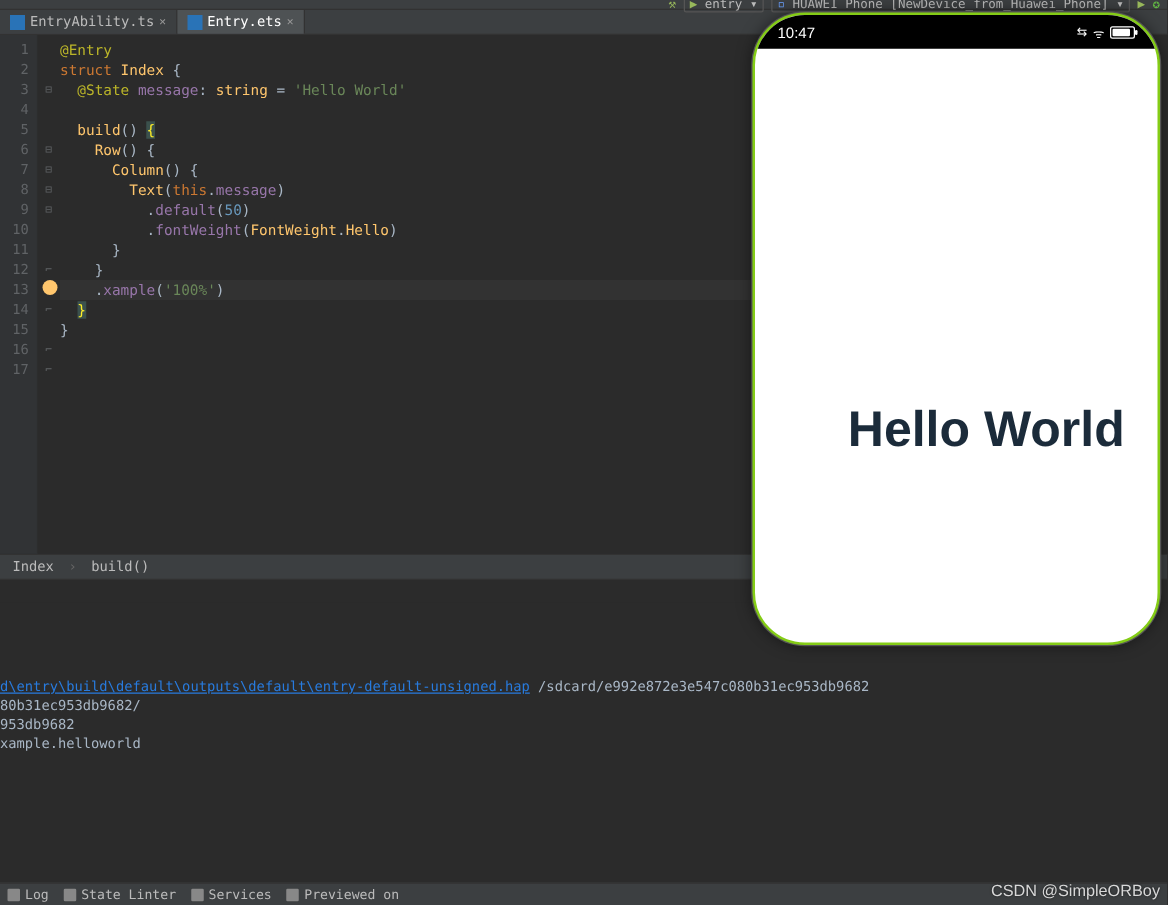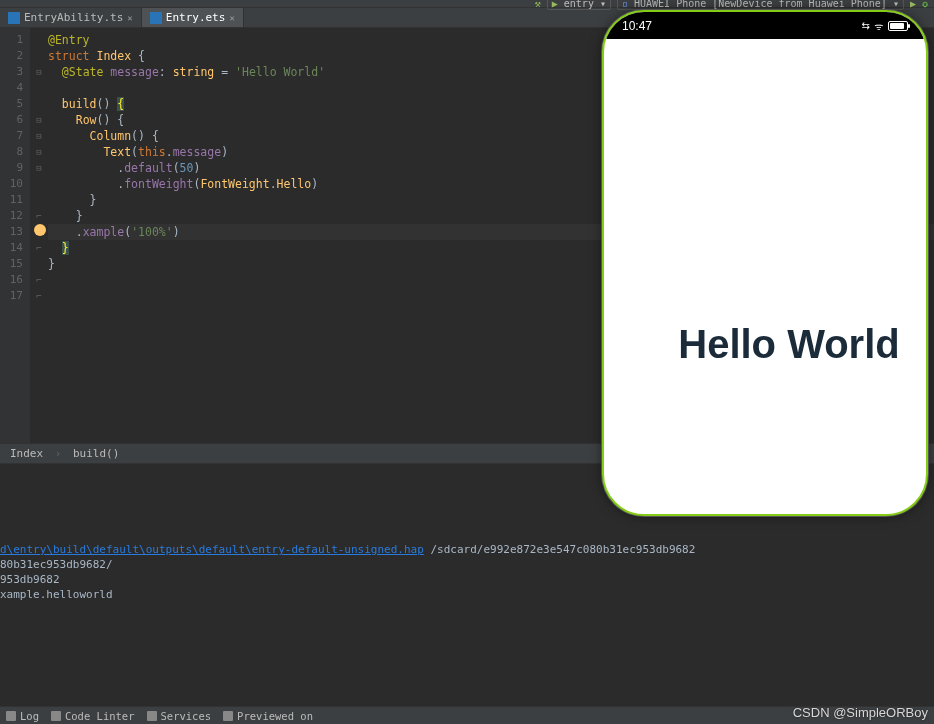--- a/index.html
+++ b/index.html
@@ -313,21 +313,21 @@
     <div class="cline">xample.helloworld</div>
   </div>
 
 <div class="bottom-strip">
   <div class="bs-item">
       <span class="mini-ico"></span>
       <span>Log</span>
     </div>
   <div class="bs-item">
       <span class="mini-ico"></span>
-      <span>Code Linter</span>
+      <span>State Linter</span>
     </div>
   <div class="bs-item">
       <span class="mini-ico"></span>
       <span>Services</span>
     </div>
   <div class="bs-item">
       <span class="mini-ico"></span>
       <span>Previewed on</span>
     </div>
 </div>

